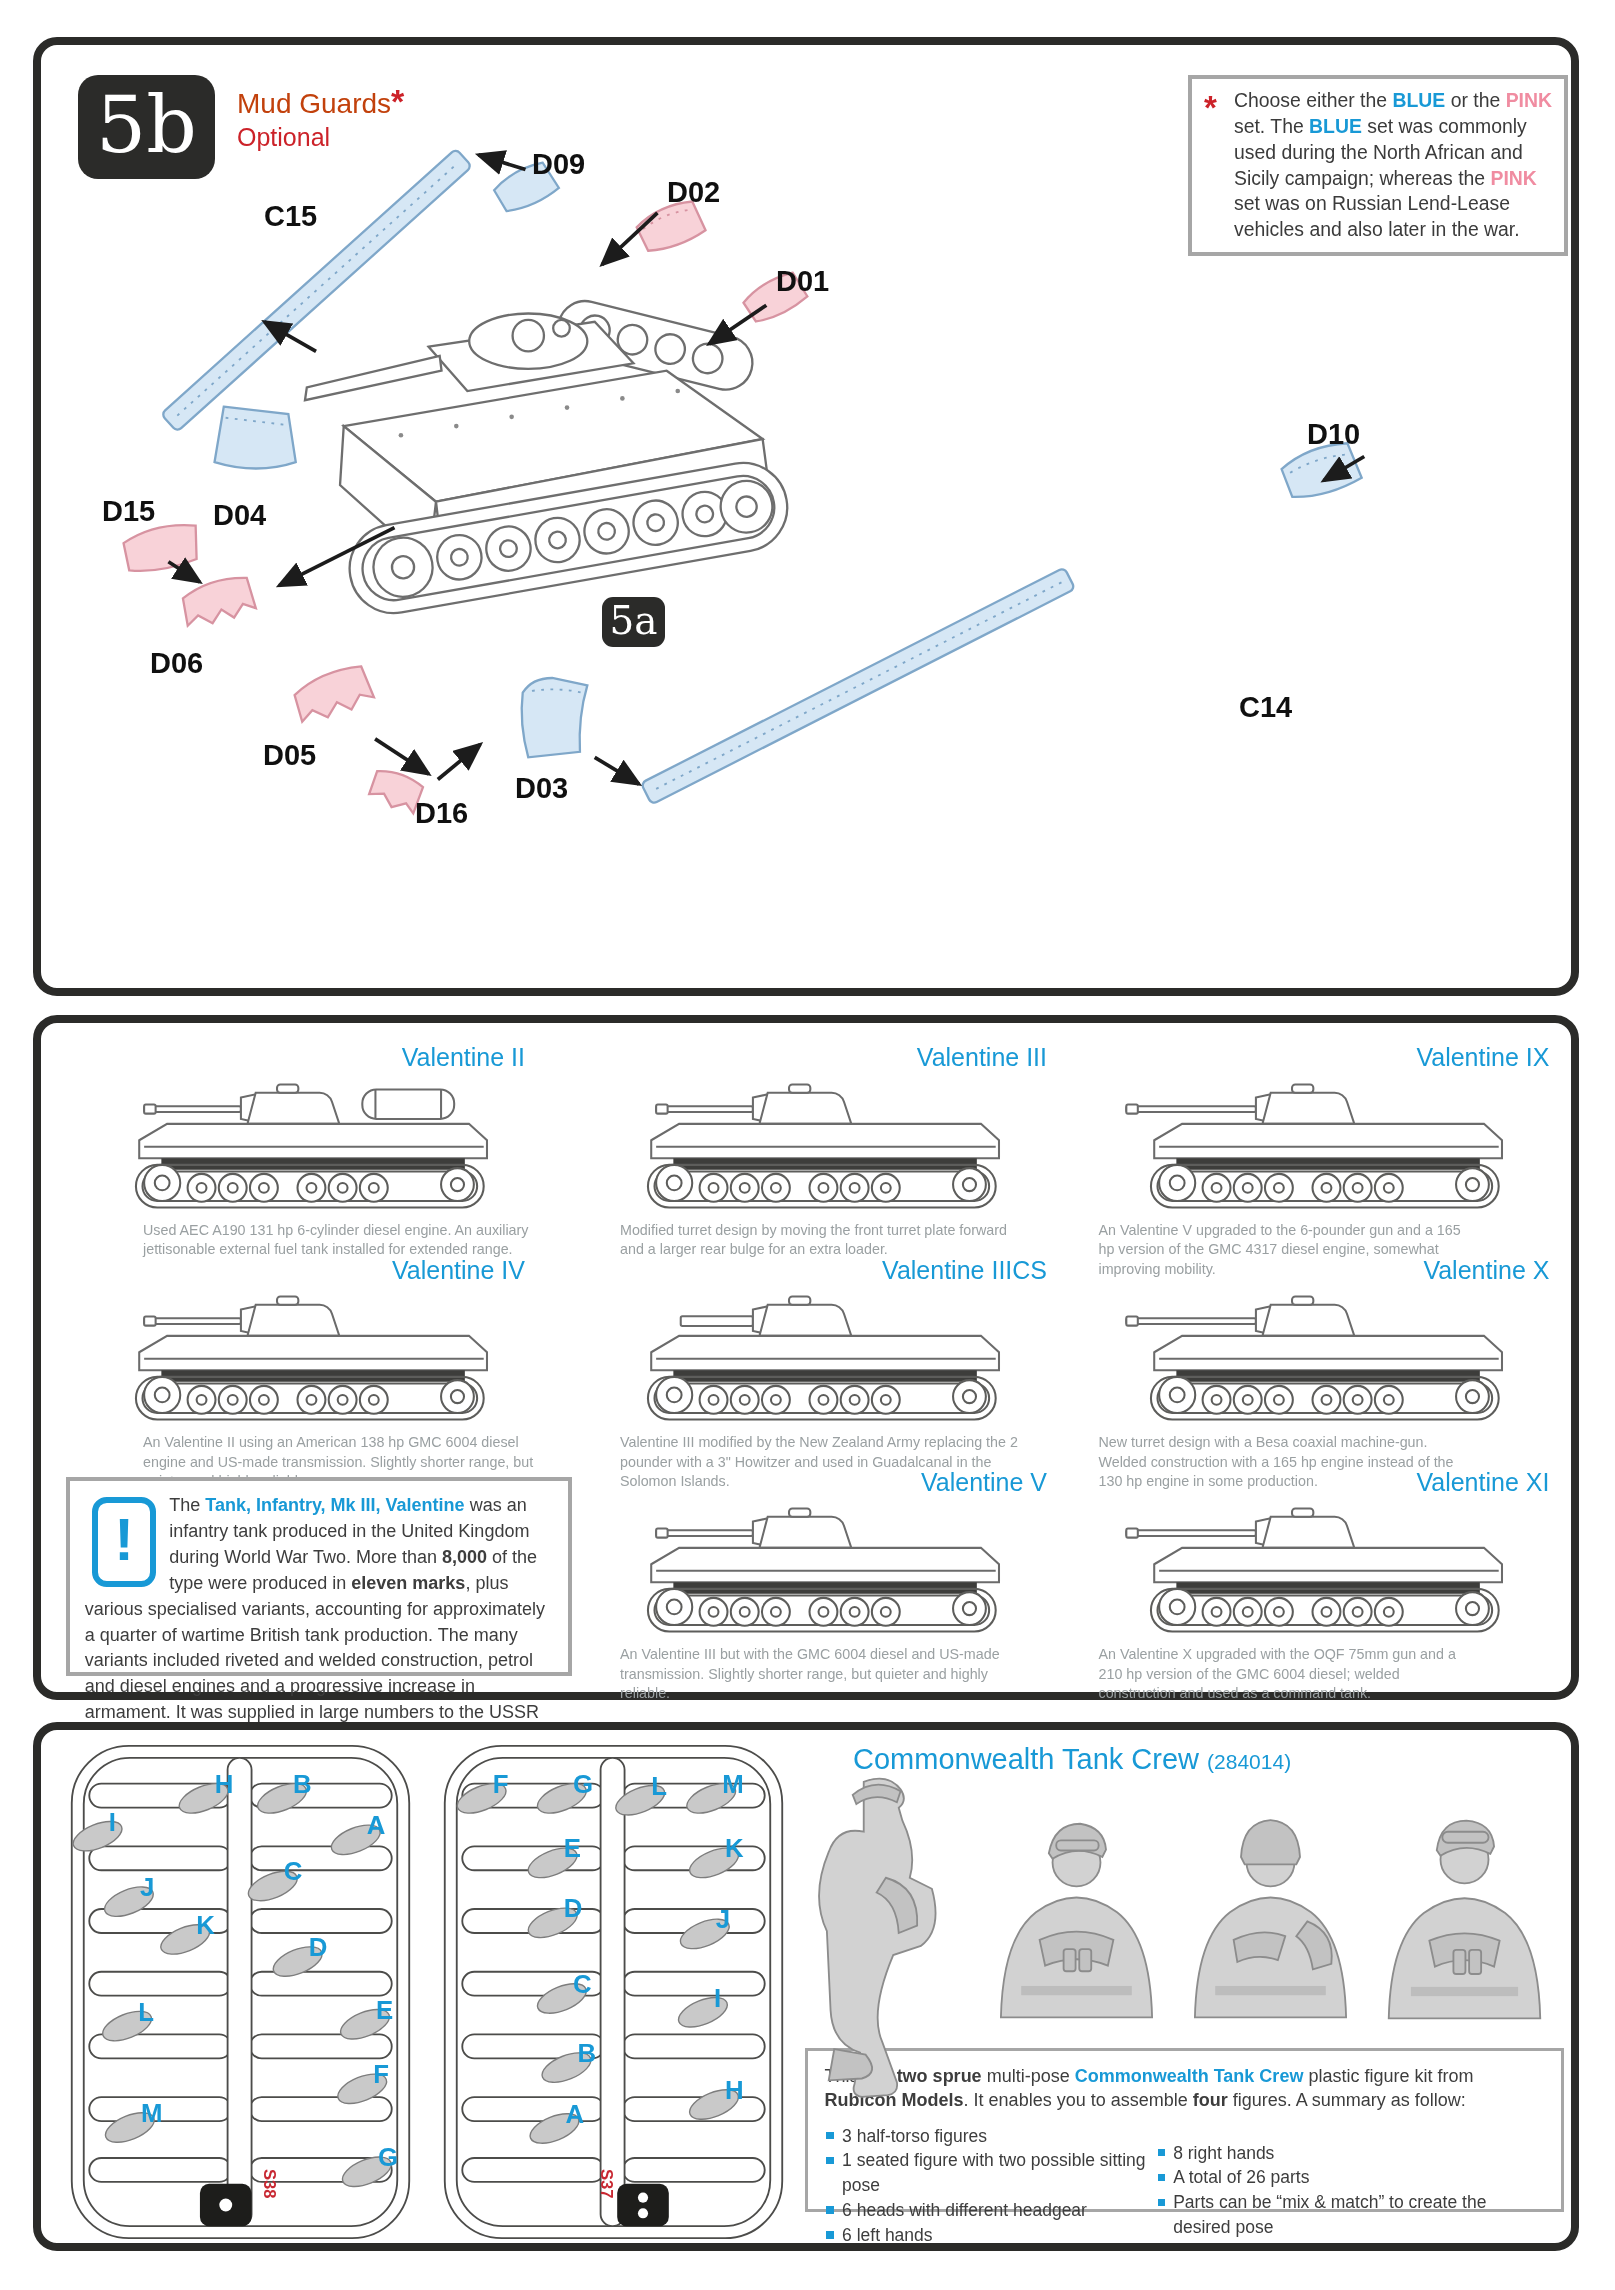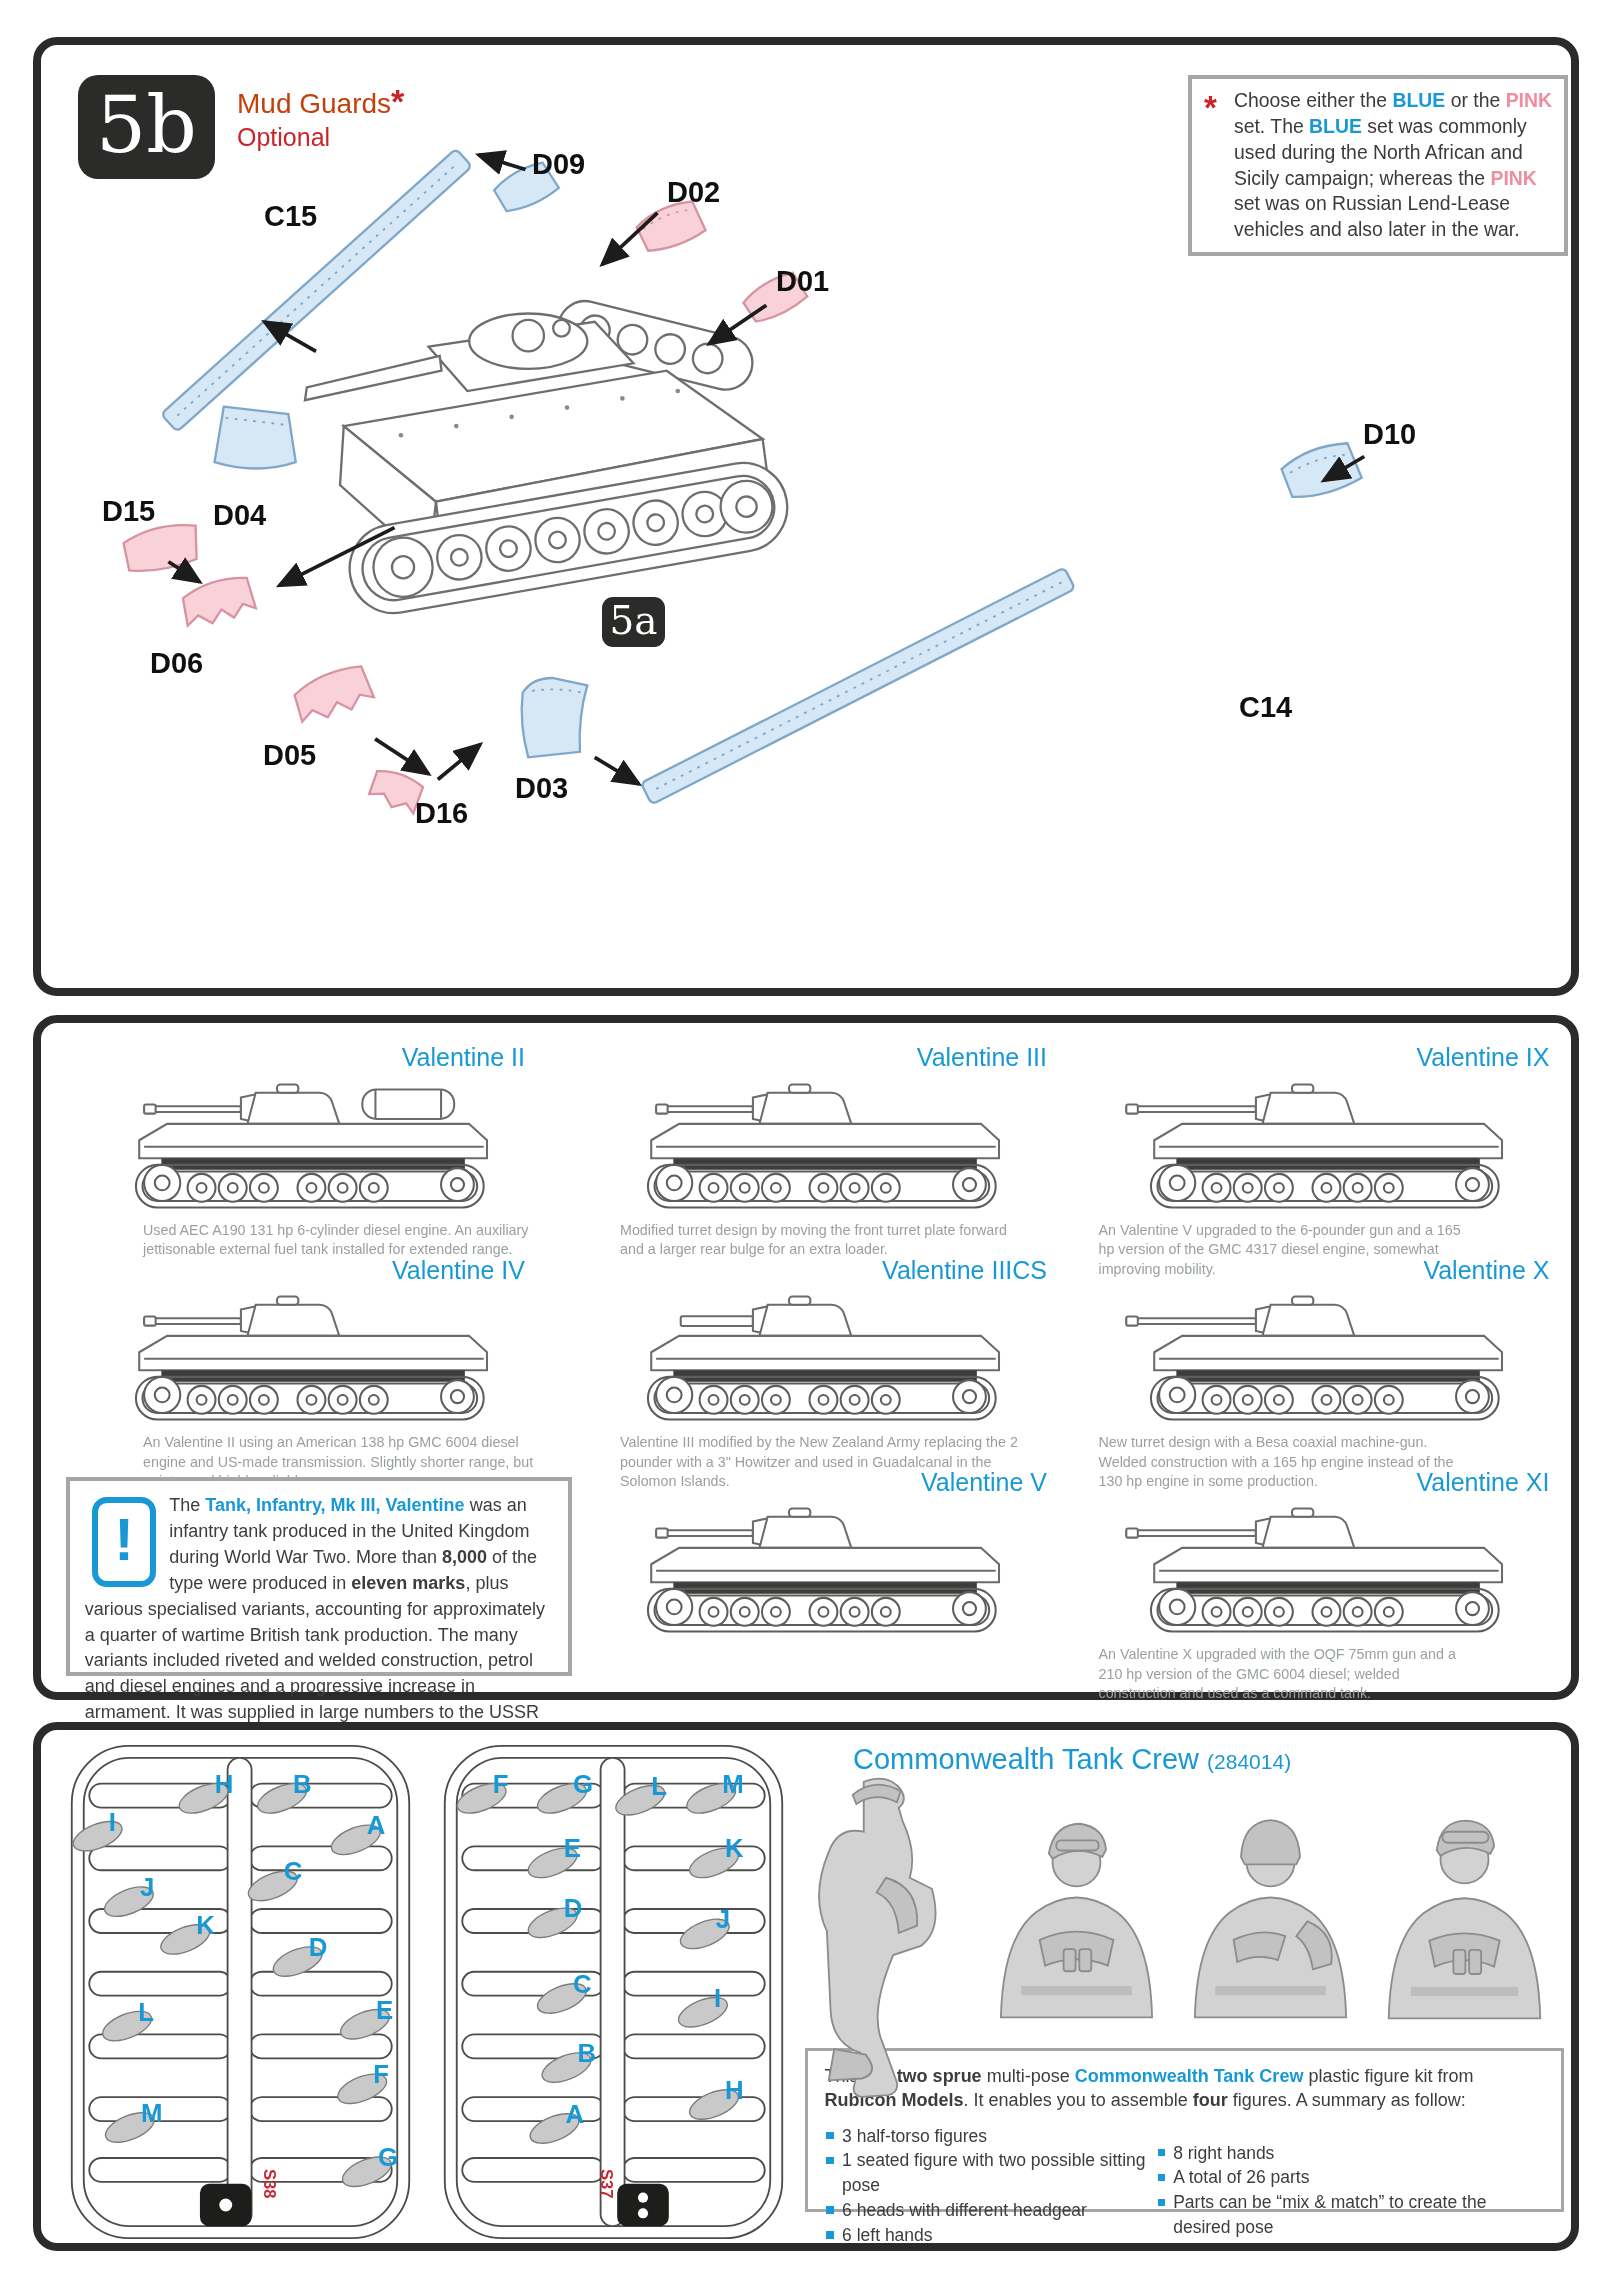--- a/index.html
+++ b/index.html
@@ -177,21 +177,21 @@
       <line class="arrow" x1="362" y1="752" x2="420" y2="790" marker-end="url(#ah)"></line>
       <line class="arrow" x1="430" y1="796" x2="476" y2="758" marker-end="url(#ah)"></line>
       <line class="arrow" x1="600" y1="772" x2="648" y2="801" marker-end="url(#ah)"></line>
     </g>
   </svg>
 
   <div class="part-label" id="lbl-C15" style="left:223px;top:155px">C15</div>
   <div class="part-label" id="lbl-D09" style="left:491px;top:103px">D09</div>
   <div class="part-label" id="lbl-D02" style="left:626px;top:131px">D02</div>
   <div class="part-label" id="lbl-D01" style="left:735px;top:220px">D01</div>
-  <div class="part-label" id="lbl-D10" style="left:1322px;top:373px">D10</div>
+  <div class="part-label" id="lbl-D10" style="left:1266px;top:373px">D10</div>
   <div class="part-label" id="lbl-D15" style="left:61px;top:450px">D15</div>
   <div class="part-label" id="lbl-D04" style="left:172px;top:454px">D04</div>
   <div class="part-label" id="lbl-D06" style="left:109px;top:602px">D06</div>
   <div class="part-label" id="lbl-D05" style="left:222px;top:694px">D05</div>
   <div class="part-label" id="lbl-D16" style="left:374px;top:752px">D16</div>
   <div class="part-label" id="lbl-D03" style="left:474px;top:727px">D03</div>
   <div class="part-label" id="lbl-C14" style="left:1198px;top:646px">C14</div>
   <div class="step-badge" id="badge5a">5a</div>
 </div>
 
@@ -458,20 +458,21 @@
             <circle cx="180" cy="140" r="17"></circle>
             <circle cx="180" cy="140" r="6"></circle>
             <circle cx="238" cy="140" r="17"></circle>
             <circle cx="238" cy="140" r="6"></circle>
             <circle cx="276" cy="140" r="17"></circle>
             <circle cx="276" cy="140" r="6"></circle>
             <circle cx="314" cy="140" r="17"></circle>
             <circle cx="314" cy="140" r="6"></circle>
           </g>
         </svg></div>
+    <div class="vcaption" style="left:39px;top:181px;width:408px">An Valentine III but with the GMC 6004 diesel and US-made transmission.  Slightly shorter range, but quieter and highly reliable.</div>
   </div>
   <div class="vcell" style="left:1052px;top:441px;width:473px;height:208px">
     <div class="vlabel" style="right:16.6px;top:3.7px">Valentine XI</div>
     <div class="tank-art" style="left:4.6px;top:33px;width:452px;height:146px"><svg viewBox="0 0 470 178" width="100%" height="100%">
           <g stroke="#6b6b6b" stroke-width="2.5" fill="#ffffff">
             <rect x="-6" y="40.5" width="158" height="7" rx="2"></rect>
             <rect x="-6" y="38.5" width="14" height="11" rx="2"></rect>
             <path d="M152,30 l18,-4 v34 l-18,-4 z"></path>
             <path d="M170,24 h78 a16,16 0 0 1 15,11 l9,27 h-112 z"></path>
             <rect x="196" y="14" width="26" height="10" rx="4"></rect>

